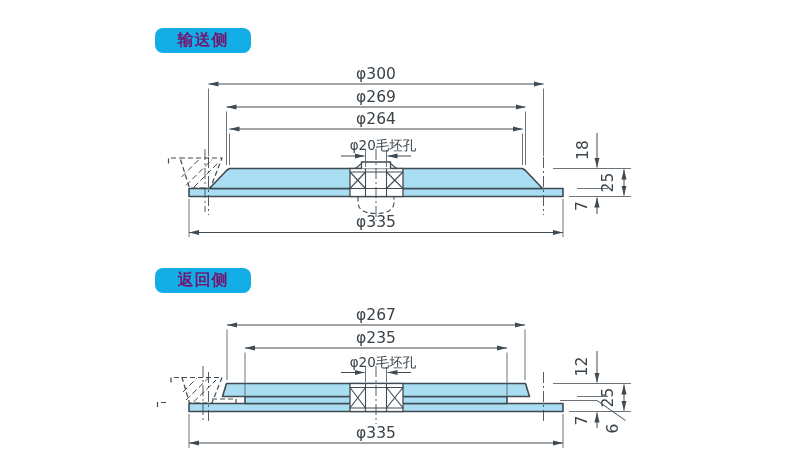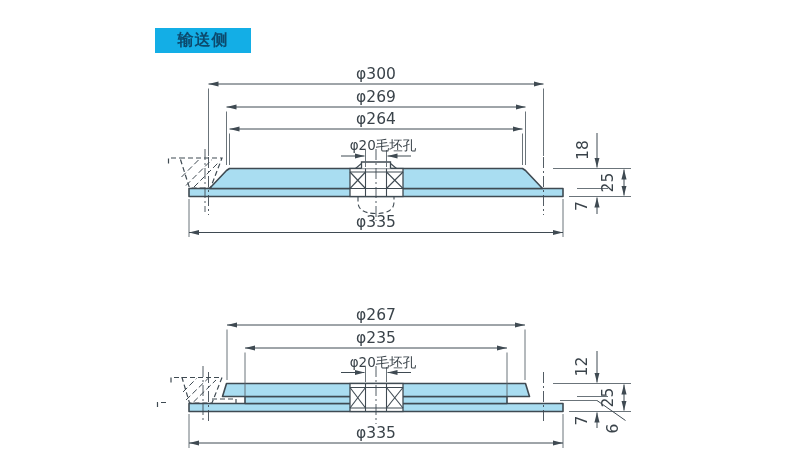--- a/index.html
+++ b/index.html
@@ -1,40 +1,43 @@
 <!DOCTYPE html>
 <html><head>
 <meta charset="utf-8">
 <style>
   html,body{margin:0;padding:0;background:#ffffff;}
   .stage{position:relative;width:800px;height:463px;background:#ffffff;overflow:hidden;
          font-family:"DejaVu Sans","Liberation Sans",sans-serif;}
-  .badge{position:absolute;width:96px;height:25px;background:#13aee6;color:#0c4a6e;
+  .badge{position:absolute;width:96px;height:25px;background:#13aee6;color:#701a75;
          display:flex;align-items:center;justify-content:center;
-         font-size:16px;font-weight:bold;letter-spacing:1px;}
+         font-size:16px;font-weight:bold;letter-spacing:1px;border-radius:8px;}
   .art{position:absolute;left:0;top:0;}
   .art text{fill:#3a434a;font-size:15.5px;font-family:"DejaVu Sans","Liberation Sans",sans-serif;}
   .art text.small{font-size:13.5px;}
   .part{fill:#a9ddf1;stroke:#3f4a52;stroke-width:1.6;stroke-linejoin:round;}
   .solidthin{stroke:#3f4a52;stroke-width:1.1;fill:none;}
   .ext{stroke:#5a646b;stroke-width:0.9;fill:none;}
   .dim{stroke:#3f4a52;stroke-width:1;fill:none;}
   .cl{stroke:#3f4a52;stroke-width:0.9;fill:none;stroke-dasharray:11 3 2 3;}
   .ph{stroke:#3f4a52;stroke-width:1.2;fill:none;stroke-dasharray:5 3;}
   .hatch{stroke:#3f4a52;stroke-width:1;fill:none;stroke-dasharray:6 3;}
   .hidden{stroke:#3f4a52;stroke-width:1.1;fill:none;stroke-dasharray:5 3;}
   .hubbg{fill:#ffffff;stroke:#3f4a52;stroke-width:1.3;}
 </style>
 </head>
 <body>
 
 <div class="stage">
 
   <div class="badge" style="left:155px;top:28px">
     <span>输送侧</span>
+  </div>
+  <div class="badge" style="left:155px;top:268px">
+    <span>返回侧</span>
   </div>
 
   <svg class="art" width="800" height="463" viewBox="0 0 800 463">
     <defs>
       <marker id="arr" markerWidth="12" markerHeight="8" refX="10" refY="4" orient="auto-start-reverse" markerUnits="userSpaceOnUse">
         <path d="M10,4 L0,6.6 L0,1.4 Z" fill="#3f4a52"></path>
       </marker>
     </defs>
 
     <g>

